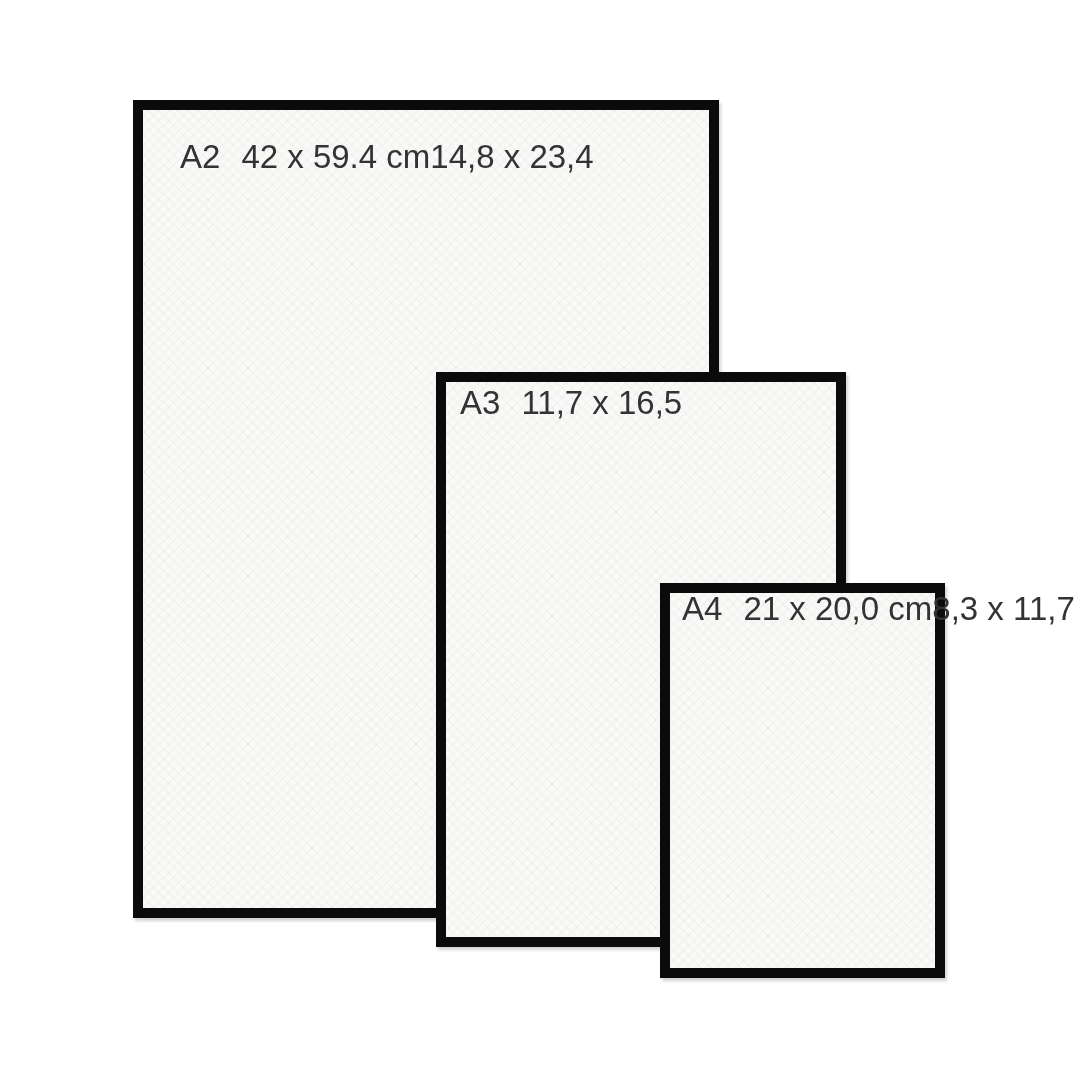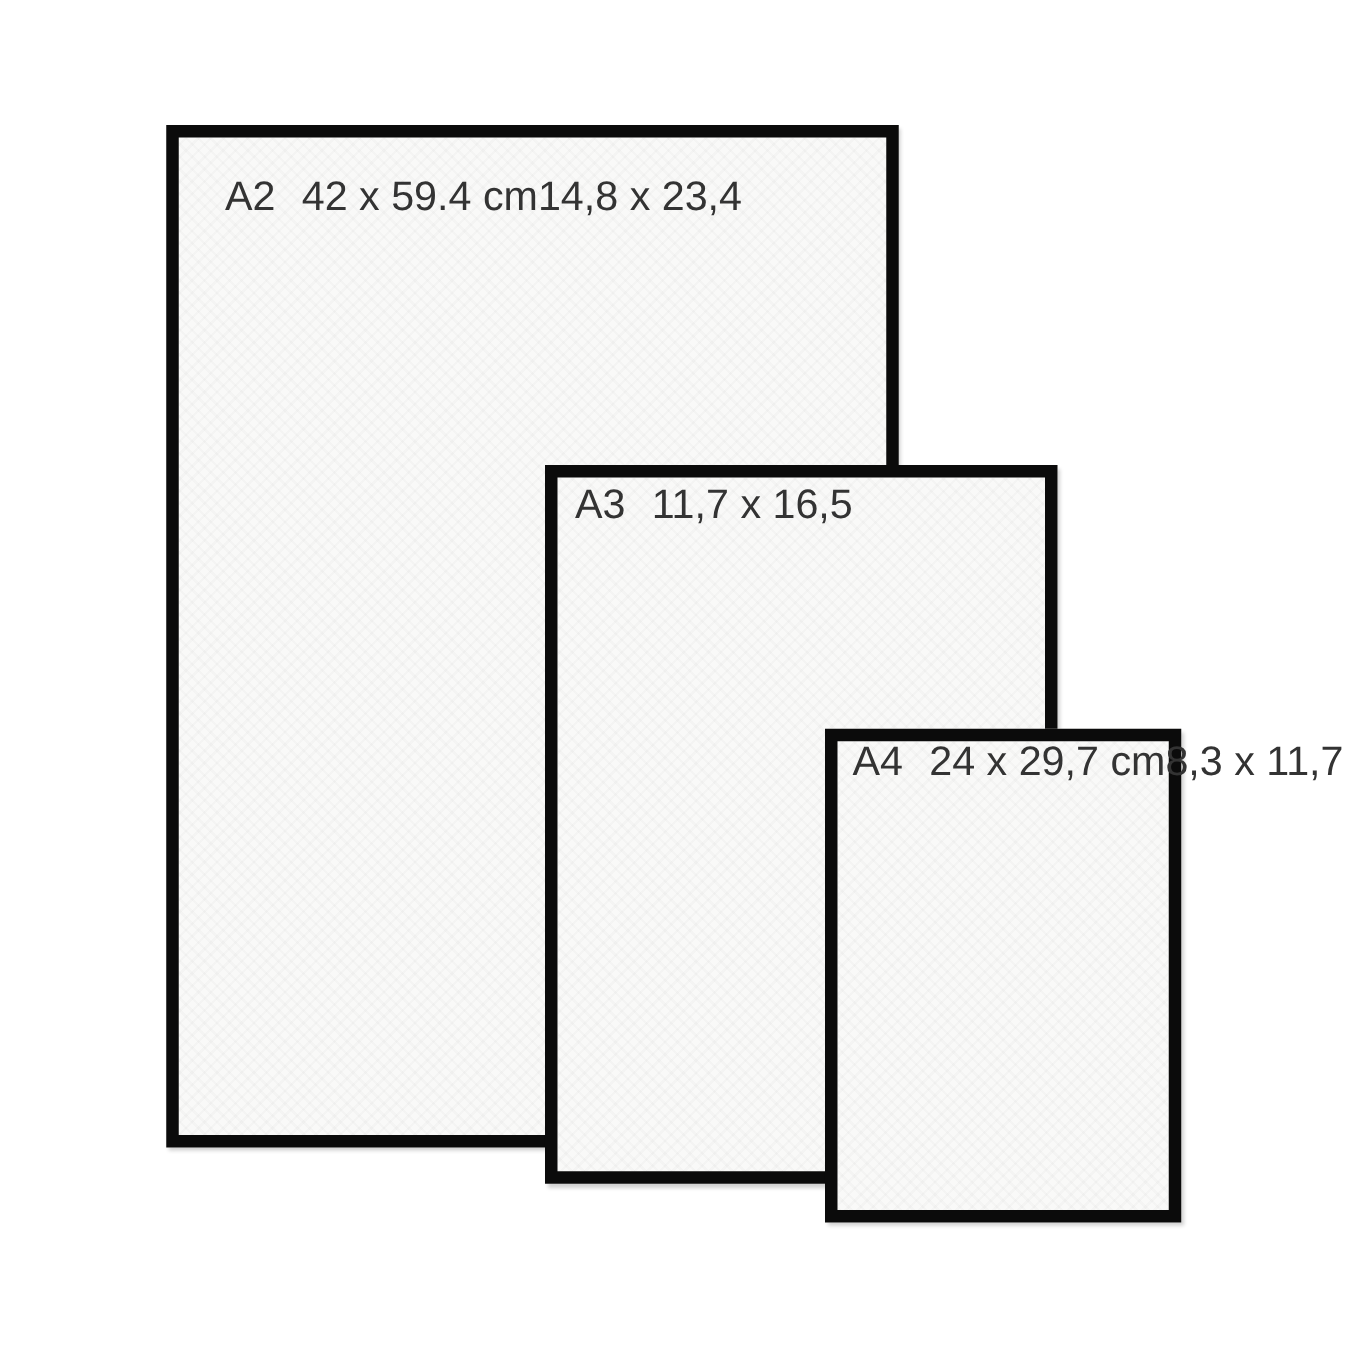--- a/index.html
+++ b/index.html
@@ -72,19 +72,19 @@
       <span class="dims">
         <span class="inches">11,7 x 16,5</span>
       </span>
     </div>
   </div>
 
   <div class="frame frame-a4">
     <div class="label">
       <span class="code">A4</span>
       <span class="dims">
-        <span class="cm">24 x 29,7 cm</span>
+        <span class="cm">21 x 20,0 cm</span>
         <span class="inches">8,3 x 11,7</span>
       </span>
     </div>
   </div>
 
 </div>
 
 </body></html>

